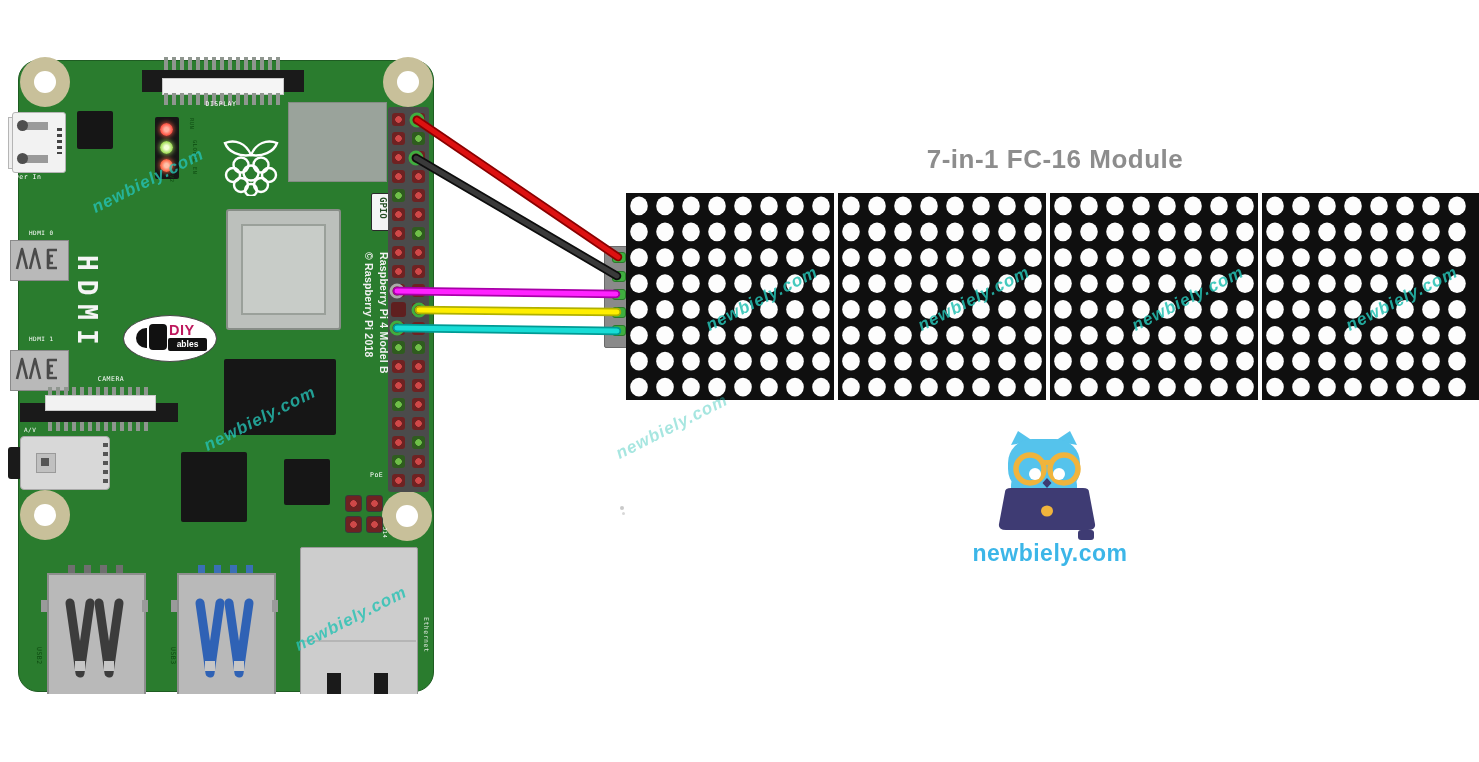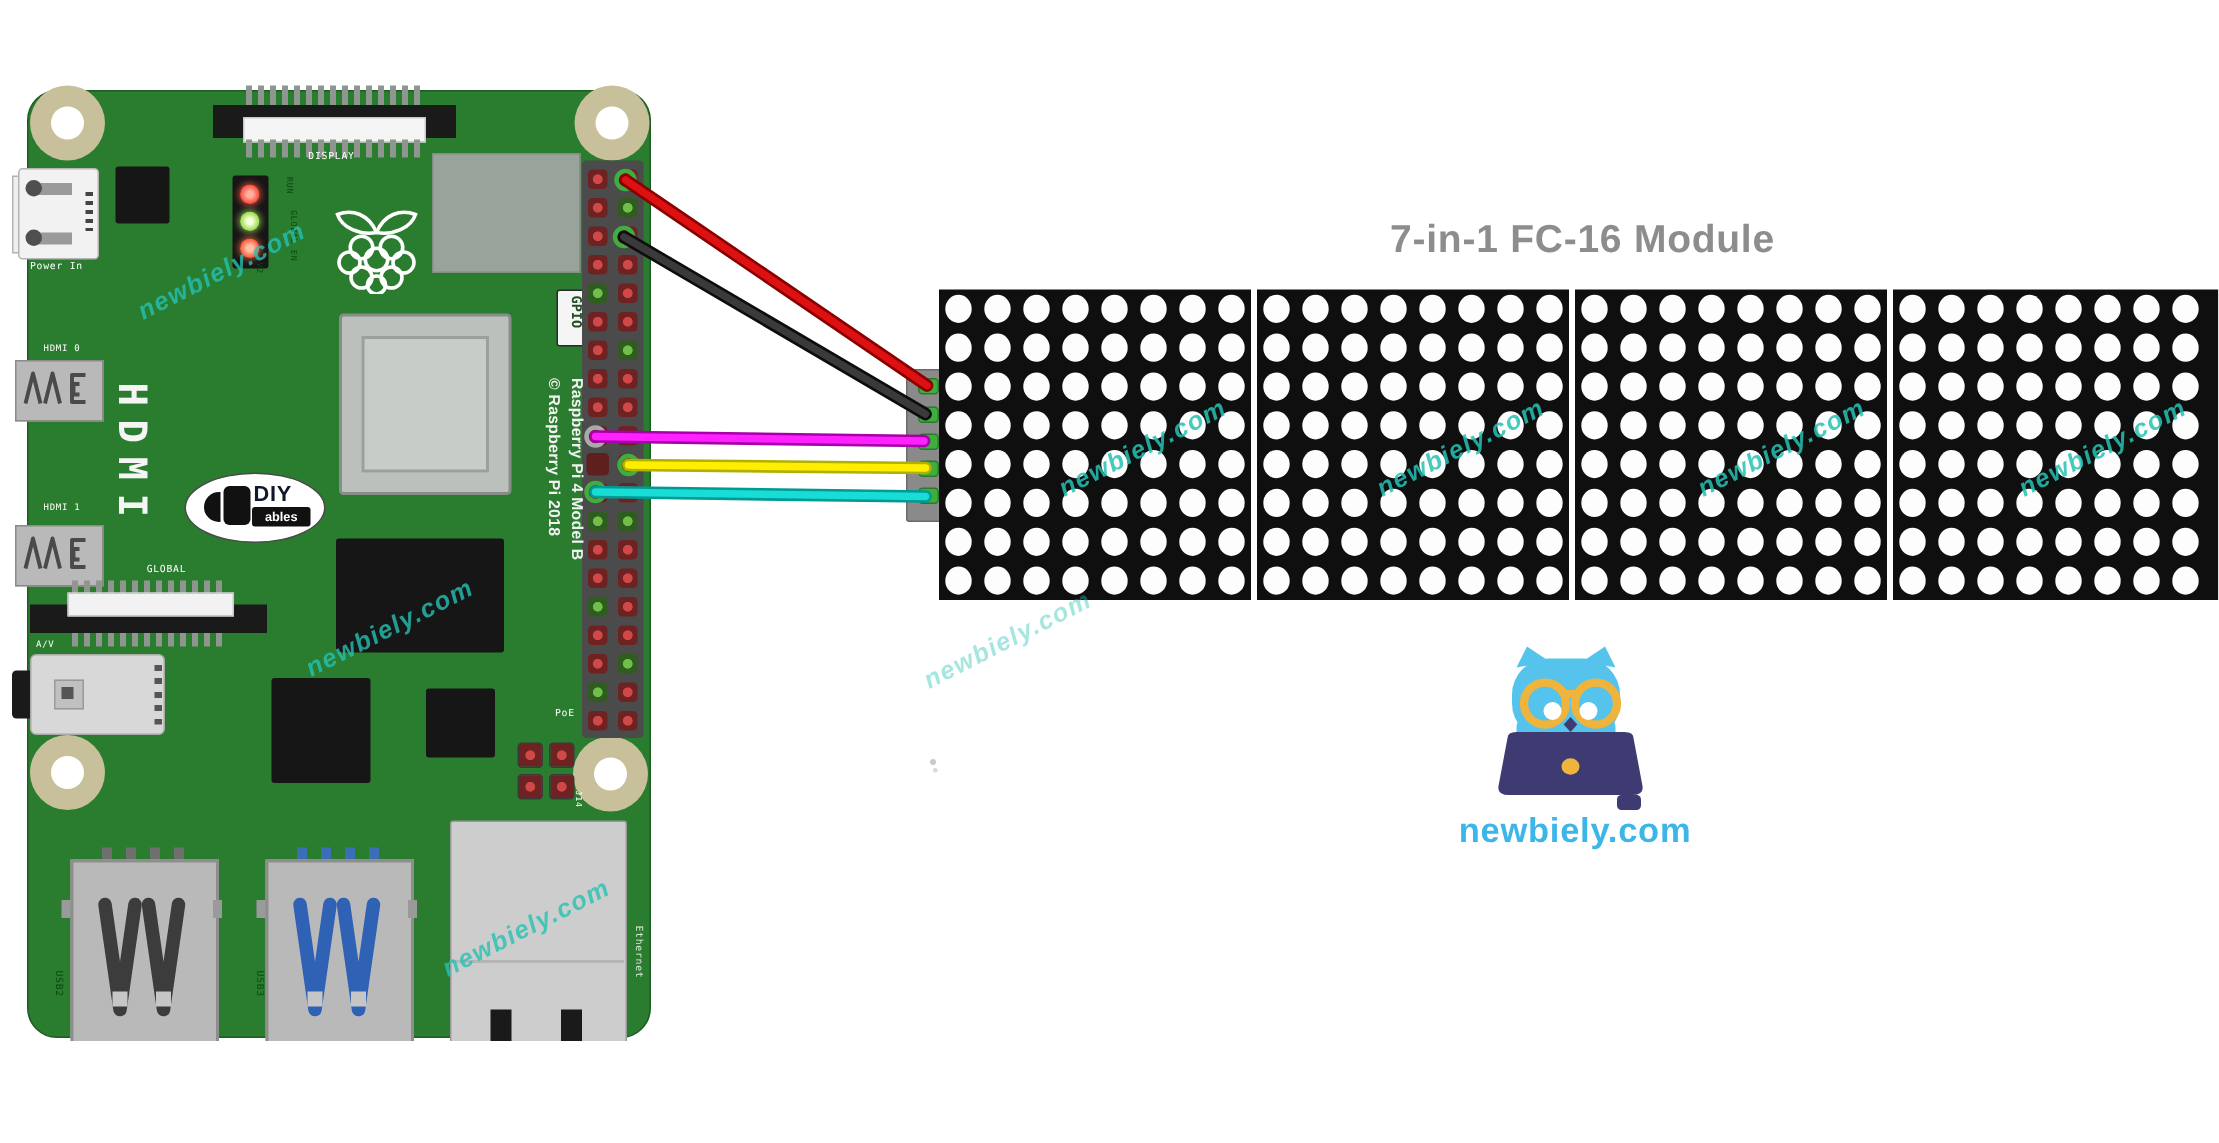--- a/index.html
+++ b/index.html
@@ -74,21 +74,21 @@
   <div class="chip" style="left:181px;top:452px;width:66px;height:70px;"></div>
   <div class="chip" style="left:284px;top:459px;width:46px;height:46px;"></div>
 
   <div class="abs" style="left:8px;top:117px;width:8px;height:50px;background:#efefef;border:1px solid #b5b5b5;"></div>
   <div class="abs" style="left:12px;top:112px;width:52px;height:59px;background:#f2f2f2;border:1px solid #b5b5b5;border-radius:3px;"></div>
   <div class="abs" style="left:22px;top:122px;width:26px;height:8px;background:#9a9a9a;"></div>
   <div class="abs" style="left:22px;top:155px;width:26px;height:8px;background:#9a9a9a;"></div>
   <div class="abs" style="left:17px;top:120px;width:11px;height:11px;border-radius:50%;background:#4f4f4f;"></div>
   <div class="abs" style="left:17px;top:153px;width:11px;height:11px;border-radius:50%;background:#4f4f4f;"></div>
   <div class="abs" style="left:57px;top:128px;width:5px;height:26px;background:repeating-linear-gradient(180deg,#444 0 3px,rgba(0,0,0,0) 3px 6px);"></div>
-  <div class="abs silk" style="left:20px;top:174px;">Power In</div>
+  <div class="abs silk" style="left:6px;top:174px;">Power In</div>
 
   <div class="abs silk" style="left:29px;top:230px;font-size:6px;">HDMI 0</div>
   <div class="abs" style="left:10px;top:240px;width:57px;height:39px;background:#b9b9b9;border:1px solid #8a8a8a;"></div>
   <svg class="abs" style="left:10px;top:240px;" width="57" height="39" viewBox="0 0 57 39">
     <g fill="none" stroke="#4a4a4a" stroke-width="2.6" stroke-linejoin="round">
       <path d="M7,29 L12,9 L17,29"></path>
         <path d="M20,29 L25,9 L30,29"></path>
       <path d="M47,10 h-9 v18 h9"></path>
         <path d="M43,16 h-4 v7 h4"></path>
     </g>
@@ -104,24 +104,24 @@
         <path d="M43,16 h-4 v7 h4"></path>
     </g>
   </svg>
 
   <div class="abs rot" style="left:102px;top:255px;width:117px;height:28px;color:#f5f5f5;
               font:700 26px 'DejaVu Sans Mono',monospace;letter-spacing:9px;">HDMI</div>
 
   <div class="abs" style="left:123px;top:315px;width:92px;height:45px;background:#fff;border:1.5px solid #4a4a4a;border-radius:50%;"></div>
   <div class="abs" style="left:136px;top:328px;width:11px;height:20px;background:#111;border-radius:10px 0 0 10px;"></div>
   <div class="abs" style="left:149px;top:324px;width:18px;height:26px;background:#111;border-radius:4px;"></div>
-  <div class="abs" style="left:169px;top:322px;font:900 14.5px 'Liberation Sans',sans-serif;color:#0f172a;letter-spacing:.5px;">DIY</div>
+  <div class="abs" style="left:169px;top:322px;font:900 14.5px 'Liberation Sans',sans-serif;color:#be185d;letter-spacing:.5px;">DIY</div>
   <div class="abs" style="left:168px;top:338px;width:39px;height:13px;background:#111;border-radius:2px;color:#fff;font:700 8.5px 'Liberation Sans',sans-serif;text-align:center;line-height:13px;">ables</div>
 
-  <div class="abs silk" style="left:88px;top:376px;width:46px;text-align:center;">GLOBAL</div>
+  <div class="abs silk" style="left:88px;top:376px;width:46px;text-align:center;">CAMERA</div>
   <div class="abs pinstrip" style="left:48px;top:387px;width:104px;height:9px;"></div>
   <div class="abs" style="left:20px;top:403px;width:158px;height:19px;background:#1a1a1a;"></div>
   <div class="abs" style="left:45px;top:395px;width:109px;height:14px;background:#f2f2f2;border:1px solid #c9c9c9;"></div>
   <div class="abs pinstrip" style="left:48px;top:422px;width:104px;height:9px;"></div>
 
   <div class="abs silk" style="left:24px;top:427px;font-size:6px;">A/V</div>
   <div class="abs" style="left:8px;top:447px;width:14px;height:32px;background:#1a1a1a;border-radius:3px;"></div>
   <div class="abs" style="left:20px;top:436px;width:88px;height:52px;background:#d8d8d8;border:1px solid #a8a8a8;border-radius:4px;"></div>
   <div class="abs" style="left:36px;top:453px;width:18px;height:18px;background:#c0c0c0;border:1px solid #9a9a9a;"></div>
   <div class="abs" style="left:41px;top:458px;width:8px;height:8px;background:#555;"></div>

